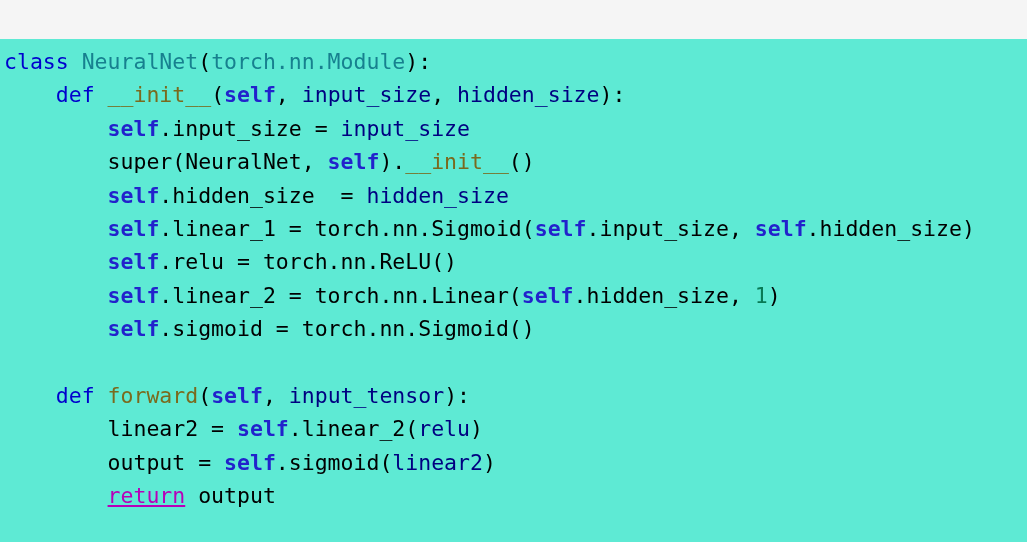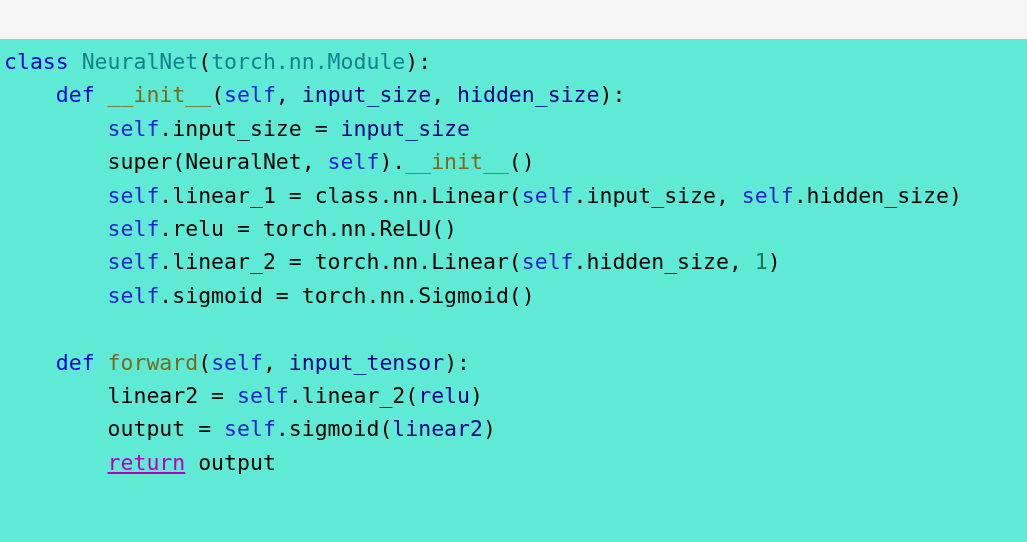--- a/index.html
+++ b/index.html
@@ -31,34 +31,35 @@
   .code-line.blank {
     height: 33.4px;
   }
   .tok { white-space: pre; }
   
   .t-kw       { color: #0000cd; }   
   .t-kw2      { color: #b800b8; text-decoration: underline; }   
   .t-classname{ color: #17808f; }   
   .t-base     { color: #17808f; }   
   .t-fn       { color: #7a6a1e; }   
-  .t-self     { color: #2222cc; }   
+  .t-self     { color: #2222cc; font-weight: bold; }   
   .t-param    { color: #000080; }   
   .t-num      { color: #087a55; }   
   .t-plain    { color: #000000; }
 </style>
 </head>
 <body>
 
 <div id="code-view" style="background: #5eead4; color: rgb(0, 0, 0); margin-top: 39px;">
     <div class="code-line"><span class="tok t-kw">class </span><span class="tok t-classname">NeuralNet</span><span class="tok t-plain">(</span><span class="tok t-base">torch.nn.Module</span><span class="tok t-plain">):</span></div>
     <div class="code-line"><span class="tok t-plain">    </span><span class="tok t-kw">def </span><span class="tok t-fn">__init__</span><span class="tok t-plain">(</span><span class="tok t-self">self</span><span class="tok t-plain">, </span><span class="tok t-param">input_size</span><span class="tok t-plain">, </span><span class="tok t-param">hidden_size</span><span class="tok t-plain">):</span></div>
     <div class="code-line"><span class="tok t-plain">        </span><span class="tok t-self">self</span><span class="tok t-plain">.input_size = </span><span class="tok t-param">input_size</span></div>
     <div class="code-line"><span class="tok t-plain">        super(NeuralNet, </span><span class="tok t-self">self</span><span class="tok t-plain">).</span><span class="tok t-fn">__init__</span><span class="tok t-plain">()</span></div>
-    <div class="code-line"><span class="tok t-plain">        </span><span class="tok t-self">self</span><span class="tok t-plain">.linear_1 = class.nn.Linear(</span><span class="tok t-self">self</span><span class="tok t-plain">.input_size, </span><span class="tok t-self">self</span><span class="tok t-plain">.hidden_size)</span></div>
+    <div class="code-line"><span class="tok t-plain">        </span><span class="tok t-self">self</span><span class="tok t-plain">.hidden_size  = </span><span class="tok t-param">hidden_size</span></div>
+    <div class="code-line"><span class="tok t-plain">        </span><span class="tok t-self">self</span><span class="tok t-plain">.linear_1 = torch.nn.Sigmoid(</span><span class="tok t-self">self</span><span class="tok t-plain">.input_size, </span><span class="tok t-self">self</span><span class="tok t-plain">.hidden_size)</span></div>
     <div class="code-line"><span class="tok t-plain">        </span><span class="tok t-self">self</span><span class="tok t-plain">.relu = torch.nn.ReLU()</span></div>
     <div class="code-line"><span class="tok t-plain">        </span><span class="tok t-self">self</span><span class="tok t-plain">.linear_2 = torch.nn.Linear(</span><span class="tok t-self">self</span><span class="tok t-plain">.hidden_size, </span><span class="tok t-num">1</span><span class="tok t-plain">)</span></div>
     <div class="code-line"><span class="tok t-plain">        </span><span class="tok t-self">self</span><span class="tok t-plain">.sigmoid = torch.nn.Sigmoid()</span></div>
     <div class="code-line blank"></div>
     <div class="code-line"><span class="tok t-plain">    </span><span class="tok t-kw">def </span><span class="tok t-fn">forward</span><span class="tok t-plain">(</span><span class="tok t-self">self</span><span class="tok t-plain">, </span><span class="tok t-param">input_tensor</span><span class="tok t-plain">):</span></div>
     <div class="code-line"><span class="tok t-plain">        linear2 = </span><span class="tok t-self">self</span><span class="tok t-plain">.linear_2(</span><span class="tok t-param">relu</span><span class="tok t-plain">)</span></div>
     <div class="code-line"><span class="tok t-plain">        output = </span><span class="tok t-self">self</span><span class="tok t-plain">.sigmoid(</span><span class="tok t-param">linear2</span><span class="tok t-plain">)</span></div>
     <div class="code-line"><span class="tok t-plain">        </span><span class="tok t-kw2">return</span><span class="tok t-plain"> output</span></div>
   </div>
 

